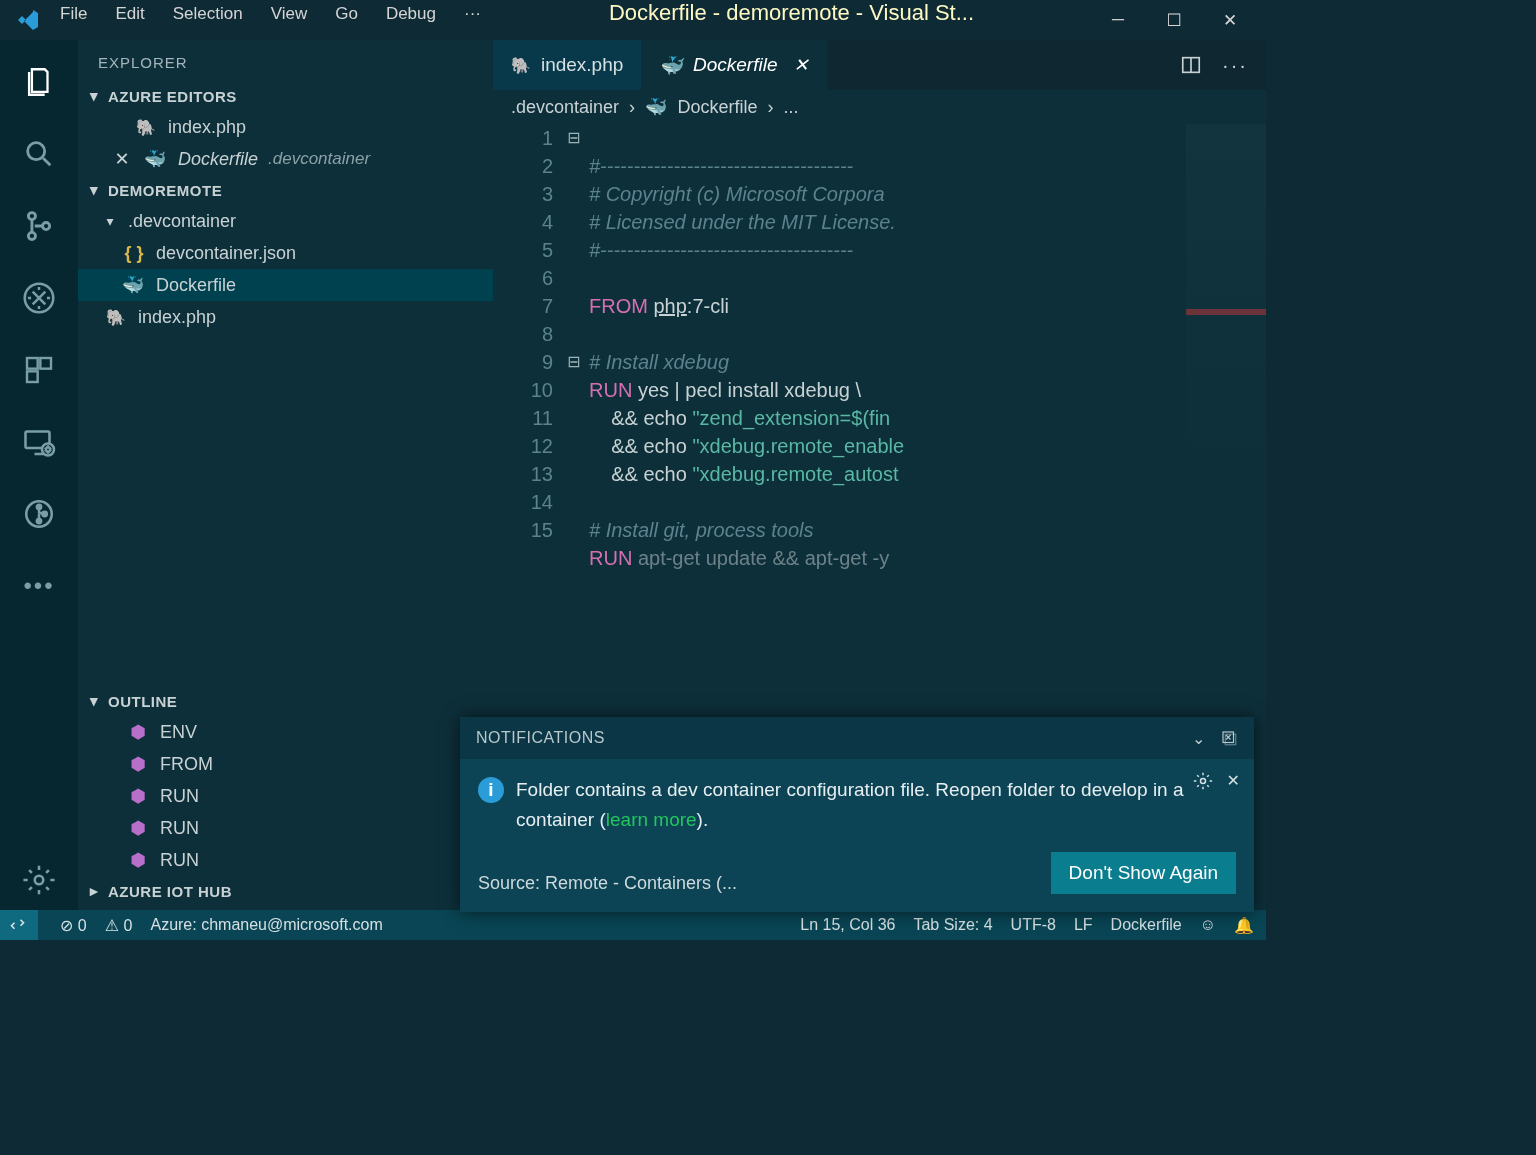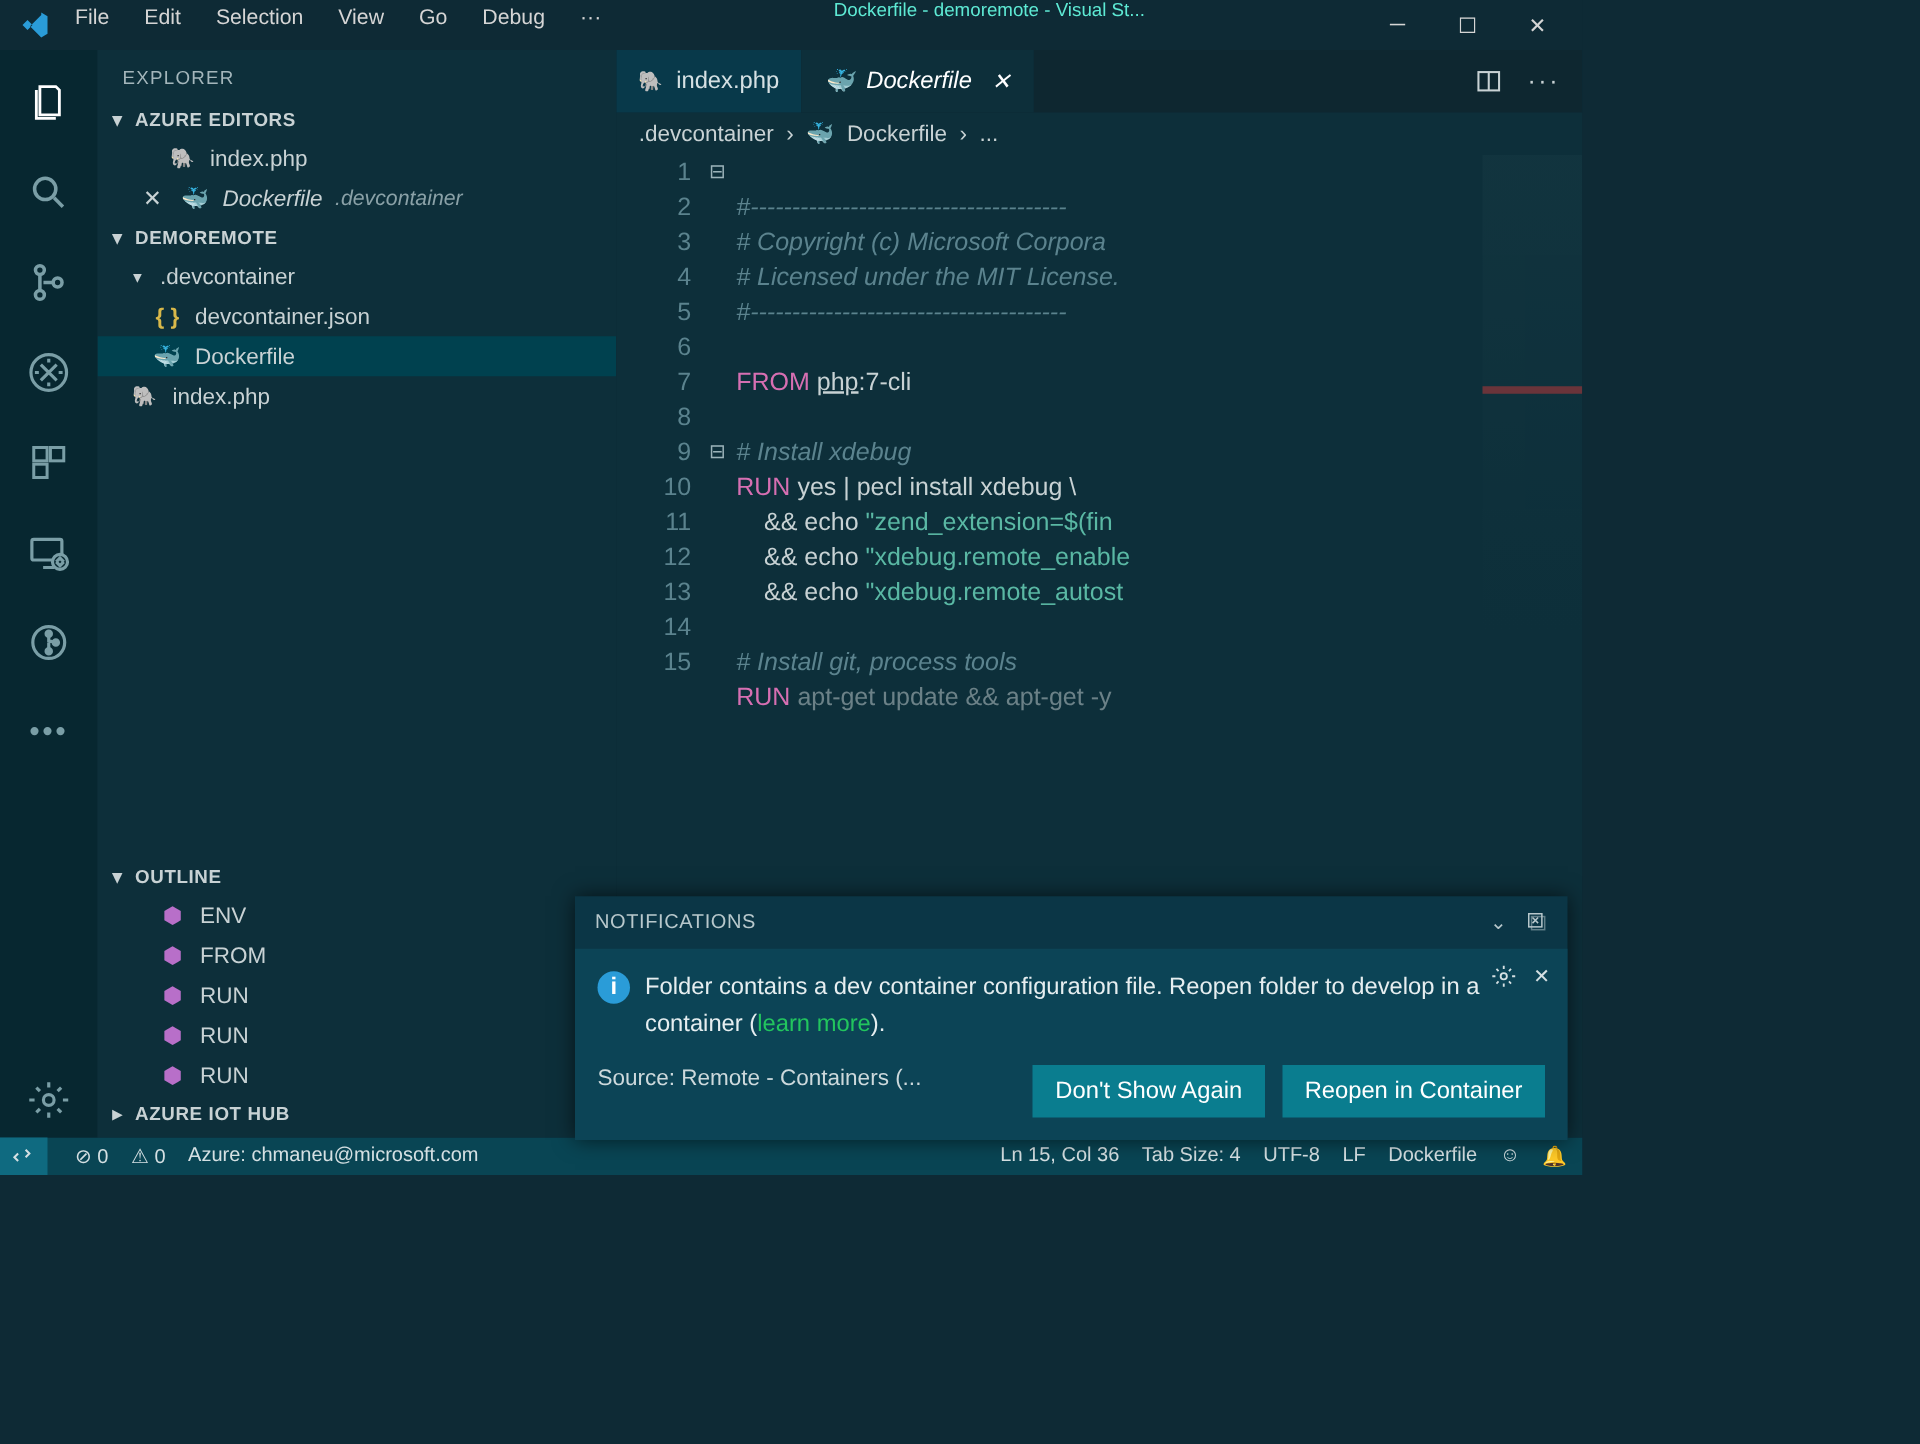--- a/index.html
+++ b/index.html
@@ -1,21 +1,21 @@
 <!DOCTYPE html>
 <html><head>
 <meta charset="utf-8">
 <style>
 *{box-sizing:border-box;margin:0;padding:0;font-family:"Segoe UI",sans-serif;-webkit-font-smoothing:antialiased}
 body{background:#0e2a35;color:#c8d2d4;width:1266px;height:950px;overflow:hidden;position:relative}
 .title-bar{height:40px;display:flex;background:#0e2a35;padding:0 8px;font-size:17px;color:#d5d5d5}
 .title-bar .logo{width:40px;display:flex;justify-content:center;align-items:center}
 .title-bar .menu{display:flex;gap:4px}
 .title-bar .menu span{padding:4px 12px;cursor:default}
-.title-bar .win-title{flex:1;text-align:center;color:#5eead4;font-size:15px}
+.title-bar .win-title{flex:1;text-align:center;color:#fef9c3;font-size:22px}
 .title-bar .win-controls{display:flex;gap:0}
 .title-bar .win-controls .wc{width:56px;height:40px;display:flex;align-items:center;justify-content:center}
 .workspace{display:flex;height:870px}
 .activity-bar{width:78px;background:#072730;display:flex;flex-direction:column;align-items:center;padding-top:12px;gap:12px}
 .activity-bar .ab-item{width:60px;height:60px;display:flex;align-items:center;justify-content:center;color:#7a9ea6;cursor:default}
 .activity-bar .ab-item.active{color:#fff}
 .activity-bar .spacer{flex:1}
 .sidebar{width:415px;background:#0d2f3a;display:flex;flex-direction:column;overflow:hidden}
 .sidebar .panel-title{padding:14px 20px 10px;font-size:15px;color:#a4b6bb;letter-spacing:1px}
 .sidebar .section-hdr{display:flex;align-items:center;padding:6px 8px;font-size:15px;font-weight:700;color:#c8d2d4;letter-spacing:0.5px;gap:6px}
@@ -49,21 +49,21 @@
 .status-bar{height:30px;background:#094554;display:flex;align-items:center;padding:0 12px;font-size:16px;color:#d5e0e3;gap:18px}
 .status-bar .remote-ind{background:#0f6a80;height:30px;display:flex;align-items:center;padding:0 10px;margin-left:-12px;margin-right:4px}
 .status-bar .spacer{flex:1}
 .notif-panel{position:absolute;right:12px;bottom:38px;width:794px;background:#0b3646;box-shadow:0 0 16px rgba(0,0,0,0.6)}
 .notif-header{height:42px;display:flex;align-items:center;padding:0 16px;font-size:16px;color:#b8c8cc;letter-spacing:0.5px}
 .notif-header .nh-actions{margin-left:auto;display:flex;gap:14px}
 .notif-body{background:#0c4456;padding:16px 18px 18px;position:relative}
 .notif-msg{display:flex;gap:12px;font-size:19px;line-height:1.55;color:#e6eef0}
 .notif-msg .info-ic{flex:none;width:26px;height:26px;border-radius:50%;background:#2a9cd8;color:#fff;display:flex;align-items:center;justify-content:center;font-weight:700;margin-top:2px}
 .notif-msg a{color:#22c55e;text-decoration:none}
-.notif-actions{display:flex;align-items:flex-start;margin-top:18px;gap:14px}
+.notif-actions{display:flex;align-items:flex-end;margin-top:18px;gap:14px}
 .notif-actions .src{flex:1;font-size:18px;color:#cdd9dc}
 .notif-btn{background:#0a7d8f;color:#fff;border:none;padding:10px 18px;font-size:19px;cursor:default}
 .notif-close{position:absolute;top:12px;right:14px;display:flex;gap:14px;color:#d5e0e3}
 .italic{font-style:italic}
 svg{display:block}
 .php-ic{color:#b86fc9;font-weight:700;font-size:16px}
 .whale-ic{color:#3b9fd6}
 .json-ic{color:#d8b84a;font-weight:700}
 .cube-ic{color:#b86fc9}
 </style>
@@ -342,21 +342,20 @@
     </div>
     <div class="notif-msg">
       <div class="info-ic">i</div>
       <div>
         <span>Folder contains a dev container configuration file. Reopen folder to develop in a container (</span><a href="#">learn more</a><span>).</span>
       </div>
     </div>
     <div class="notif-actions">
       <div class="src">Source: Remote - Containers (...</div>
       <button class="notif-btn">Don't Show Again</button>
-      <button class="notif-btn">Reopen in Container</button>
     </div>
   </div>
 </div>
 
 <div class="status-bar">
   <div class="remote-ind">
     <svg width="18" height="18" viewBox="0 0 24 24" fill="none" stroke="currentColor" stroke-width="2.2">
         <path d="M6 9l-4 4 4 4M14 5l4 4-4 4"></path>
       </svg>
   </div>

